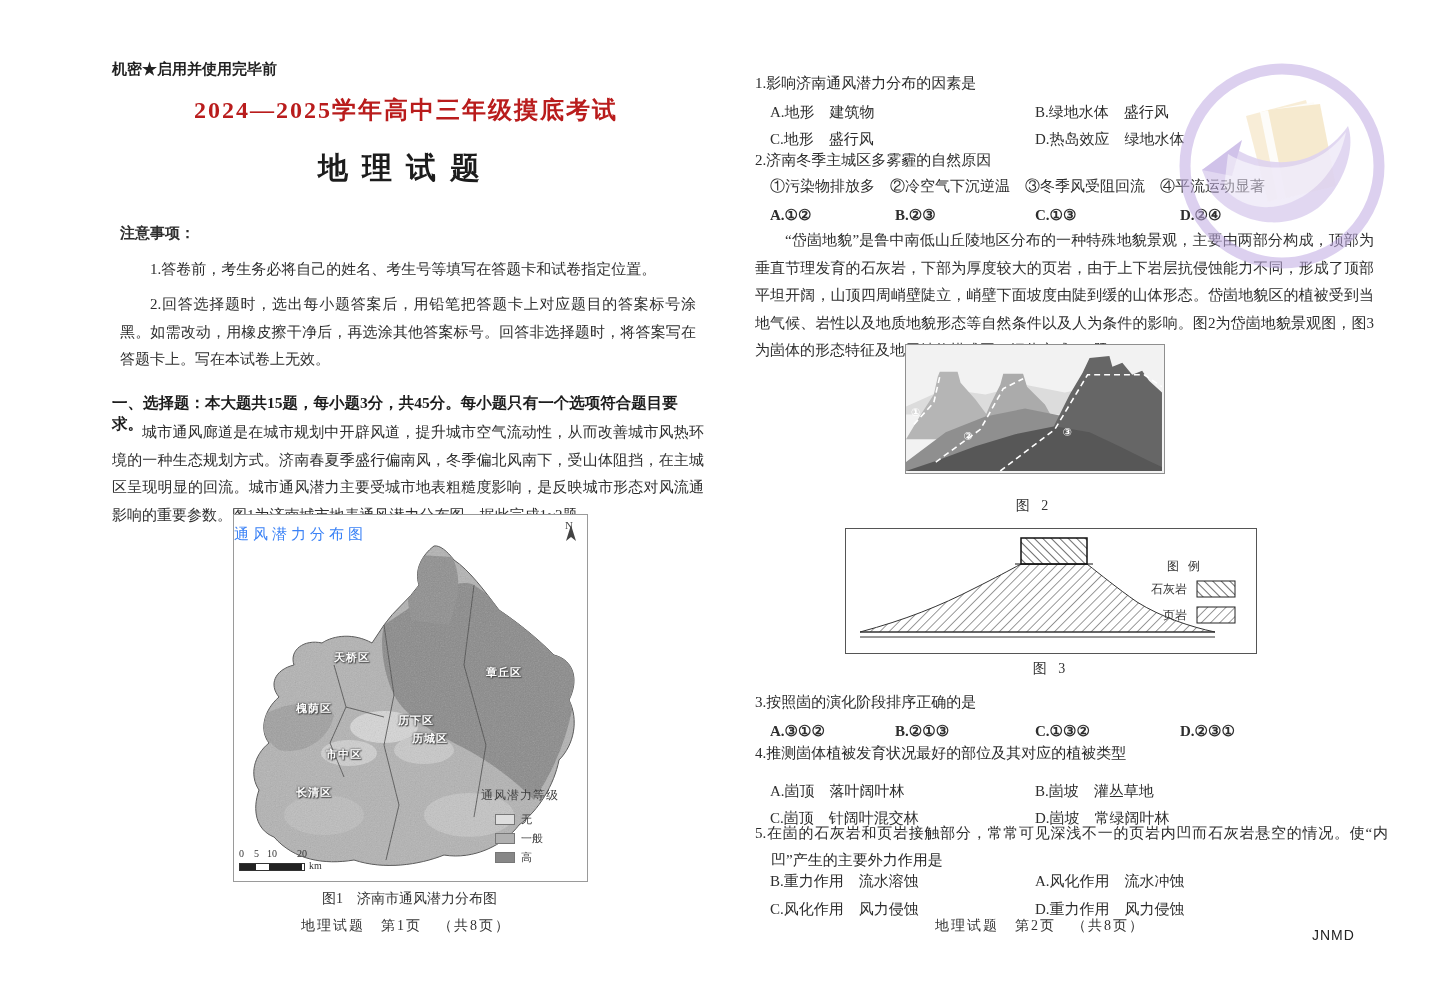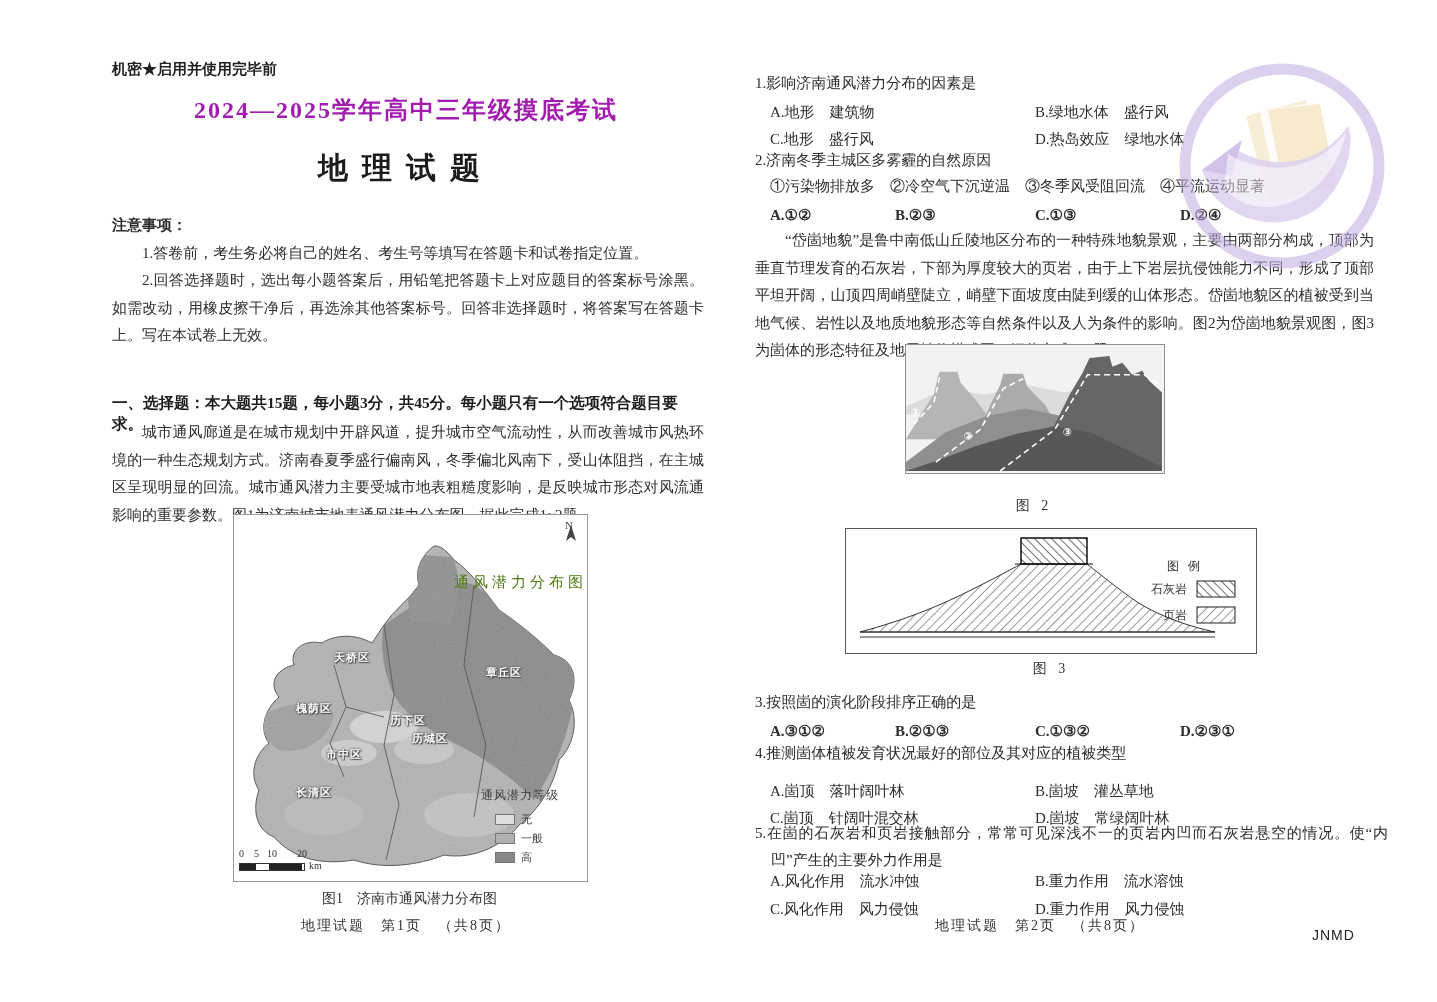--- a/index.html
+++ b/index.html
@@ -5,31 +5,31 @@
   html,body{margin:0;padding:0;background:#e8e8e8;}
   #sheet{
     position:relative;width:1437px;height:1002px;background:#ffffff;
     font-family:"Liberation Serif","DejaVu Serif",serif;color:#2e2e2e;
     overflow:hidden;
   }
   .abs{position:absolute;}
 
   
   #confidential{left:112px;top:60px;font-size:15px;font-weight:700;color:#222;}
-  #exam-title{left:112px;top:94px;width:588px;text-align:center;font-size:24px;font-weight:700;letter-spacing:2px;color:#a21caf;}
+  #exam-title{left:112px;top:94px;width:588px;text-align:center;font-size:24px;font-weight:700;letter-spacing:2px;color:#b91c1c;}
   #subject-title{left:112px;top:148px;width:588px;text-align:center;font-size:30px;font-weight:700;letter-spacing:14px;color:#1c1c1c;}
   #notes-block{left:112px;top:212px;width:592px;font-size:15px;line-height:27.6px;}
-  #notes-block p{margin:0;text-indent:2em;text-align:justify;}
+  #notes-block p{margin:8px;text-indent:2em;text-align:justify;}
   #notes-heading{font-weight:700;text-indent:0 !important;}
   #section-heading{left:112px;top:393px;width:592px;font-size:15.5px;font-weight:700;color:#1d1d1d;}
   #passage1{left:112px;top:419px;width:592px;font-size:15px;line-height:27.7px;text-indent:2em;text-align:justify;}
 
   
   #map-figure{left:233px;top:514px;width:353px;height:366px;border:1px solid #9a9a9a;background:#fff;}
-  #map-title{left:0;top:10px;width:100%;text-align:right;font-size:15px;letter-spacing:4px;color:#4d7c0f;margin-top:48px;}
+  #map-title{left:0;top:10px;width:100%;text-align:left;font-size:15px;letter-spacing:4px;color:#3b82f6;}
   #map-north{right:8px;top:4px;width:20px;text-align:center;font-size:11px;color:#444;}
   .district-label{position:absolute;font-size:11px;font-weight:700;color:#fff;
     text-shadow:0 0 2px #555,0 0 2px #555,1px 1px 1px #444;letter-spacing:1px;white-space:nowrap;}
   #map-legend{right:10px;bottom:12px;width:96px;font-size:11px;color:#3d3d3d;}
   #map-legend .lg-title{font-size:12px;letter-spacing:1px;margin-bottom:8px;}
   .lg-row{display:flex;align-items:center;margin:4px 0 4px 14px;}
   .lg-sw{width:18px;height:9px;border:1px solid #777;margin-right:6px;flex:0 0 auto;}
   #scalebar{left:5px;bottom:10px;font-size:10px;color:#333;width:90px;}
   #scale-ticks{position:relative;height:12px;}
   #scale-ticks span{position:absolute;top:0;}
@@ -119,21 +119,21 @@
         <path d="M112,192 L150,202" fill="none" stroke="#4c4c4c" stroke-width="0.9"></path>
         <rect x="0" y="0" width="353" height="366" filter="url(#grain)" opacity="0.28"></rect>
       </g>
       <polygon points="337,10 342,26 337,22 332,26" fill="#444"></polygon>
     </svg>
     <div id="map-title" class="abs">通风潜力分布图</div>
     <div id="map-north" class="abs">N</div>
 
     <span class="district-label" style="left:100px;top:135px;">天桥区</span>
     <span class="district-label" style="left:62px;top:186px;">槐荫区</span>
-    <span class="district-label" style="left:124px;top:198px;padding-left:32px;">历下区</span>
+    <span class="district-label" style="left:132px;top:198px;padding-left:32px;">历下区</span>
     <span class="district-label" style="left:178px;top:216px;">历城区</span>
     <span class="district-label" style="left:92px;top:232px;">市中区</span>
     <span class="district-label" style="left:252px;top:150px;">章丘区</span>
     <span class="district-label" style="left:62px;top:270px;">长清区</span>
 
     <div id="map-legend" class="abs">
       <div class="lg-title">通风潜力等级</div>
       <div class="lg-row">
           <span class="lg-sw" style="background:#dedede;"></span>
           <span>无</span>
@@ -251,22 +251,22 @@
   <div id="q4-stem" class="abs stem">4.推测崮体植被发育状况最好的部位及其对应的植被类型</div>
   <div id="q4-opts" class="abs opts2">
     <span>A.崮顶　落叶阔叶林</span>
     <span>B.崮坡　灌丛草地</span>
     <span>C.崮顶　针阔叶混交林</span>
     <span>D.崮坡　常绿阔叶林</span>
   </div>
 
   <div id="q5-stem" class="abs stem">5.在崮的石灰岩和页岩接触部分，常常可见深浅不一的页岩内凹而石灰岩悬空的情况。使“内凹”产生的主要外力作用是</div>
   <div id="q5-opts" class="abs opts2">
+    <span>B.重力作用　流水溶蚀</span>
     <span>A.风化作用　流水冲蚀</span>
-    <span>B.重力作用　流水溶蚀</span>
     <span>C.风化作用　风力侵蚀</span>
     <span>D.重力作用　风力侵蚀</span>
   </div>
 
   <div id="footer2" class="abs">地理试题　第2页　（共8页）</div>
   <div id="jnmd" class="abs">JNMD</div>
 
   <div id="watermark" class="abs">
     <svg width="228" height="232" viewBox="0 0 228 232">
       <circle cx="114" cy="112" r="97" fill="none" stroke="#c0abe2" stroke-width="11"></circle>

